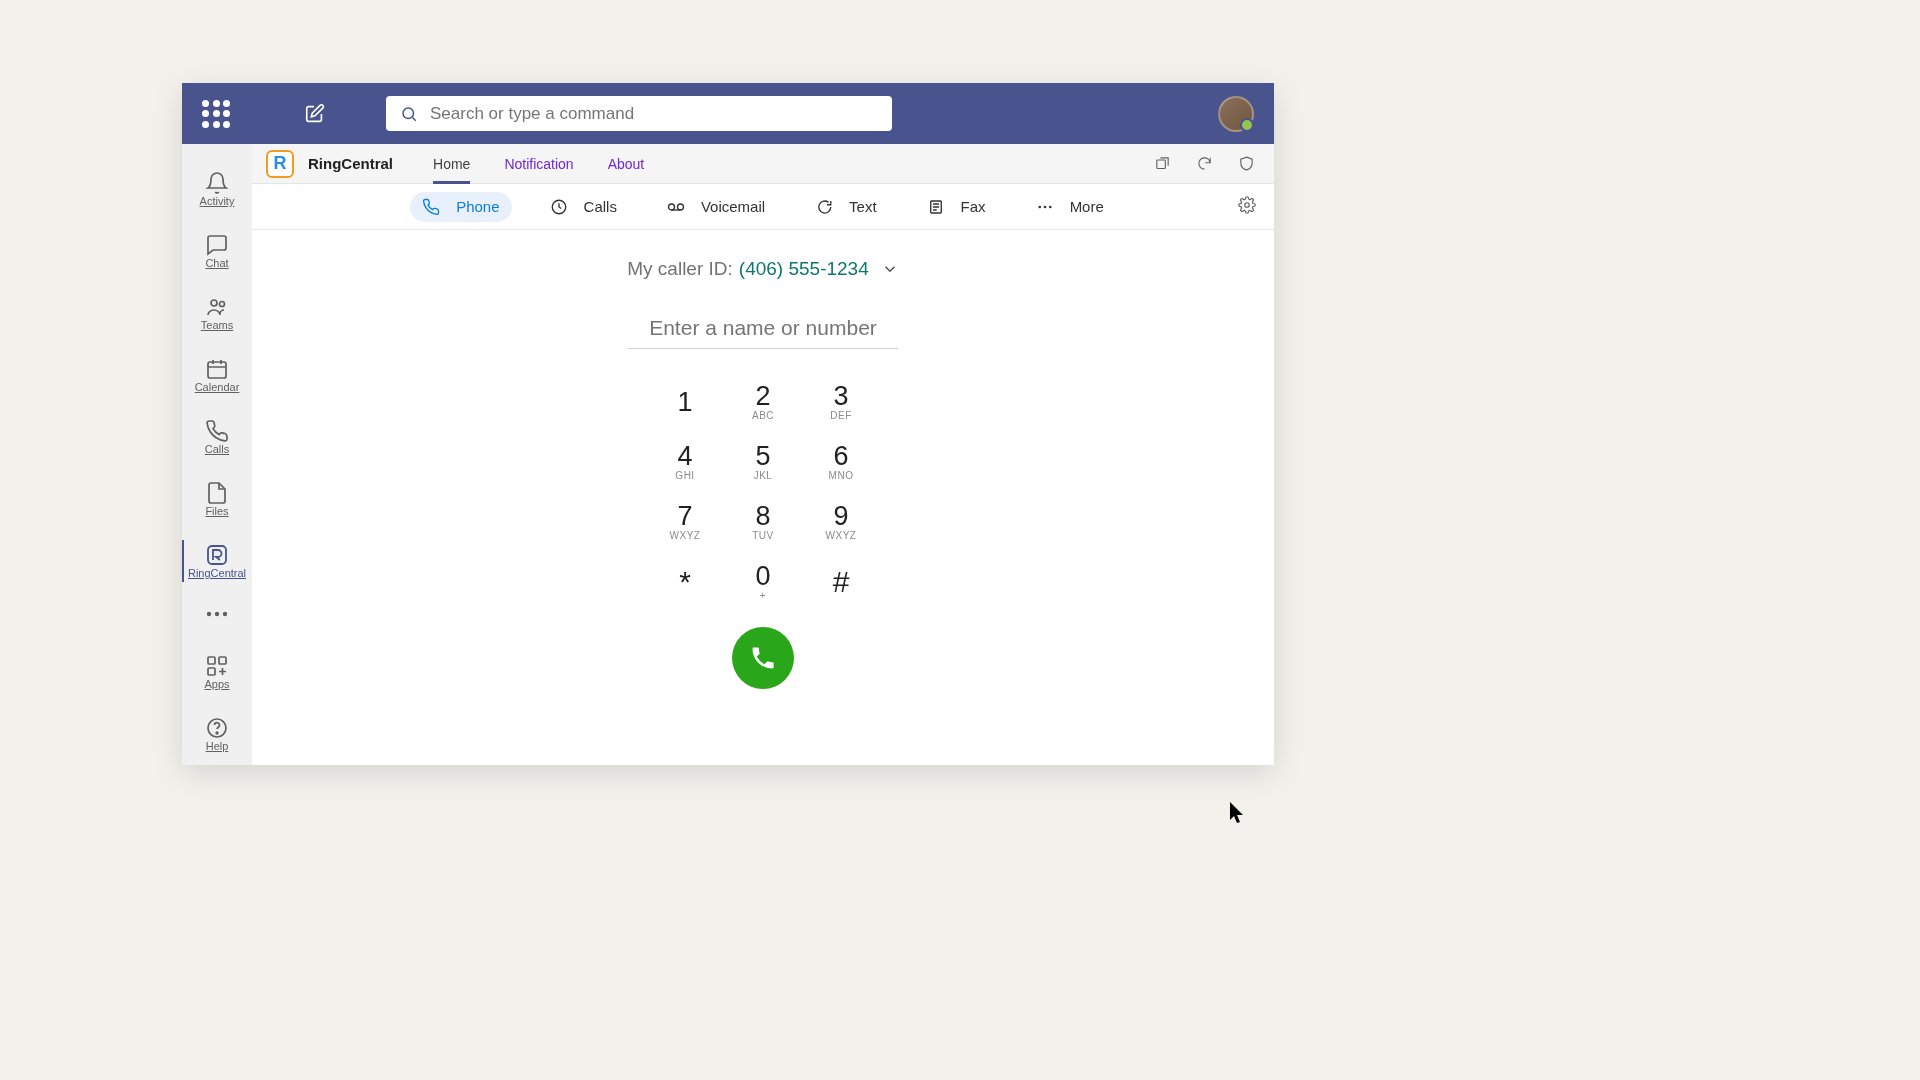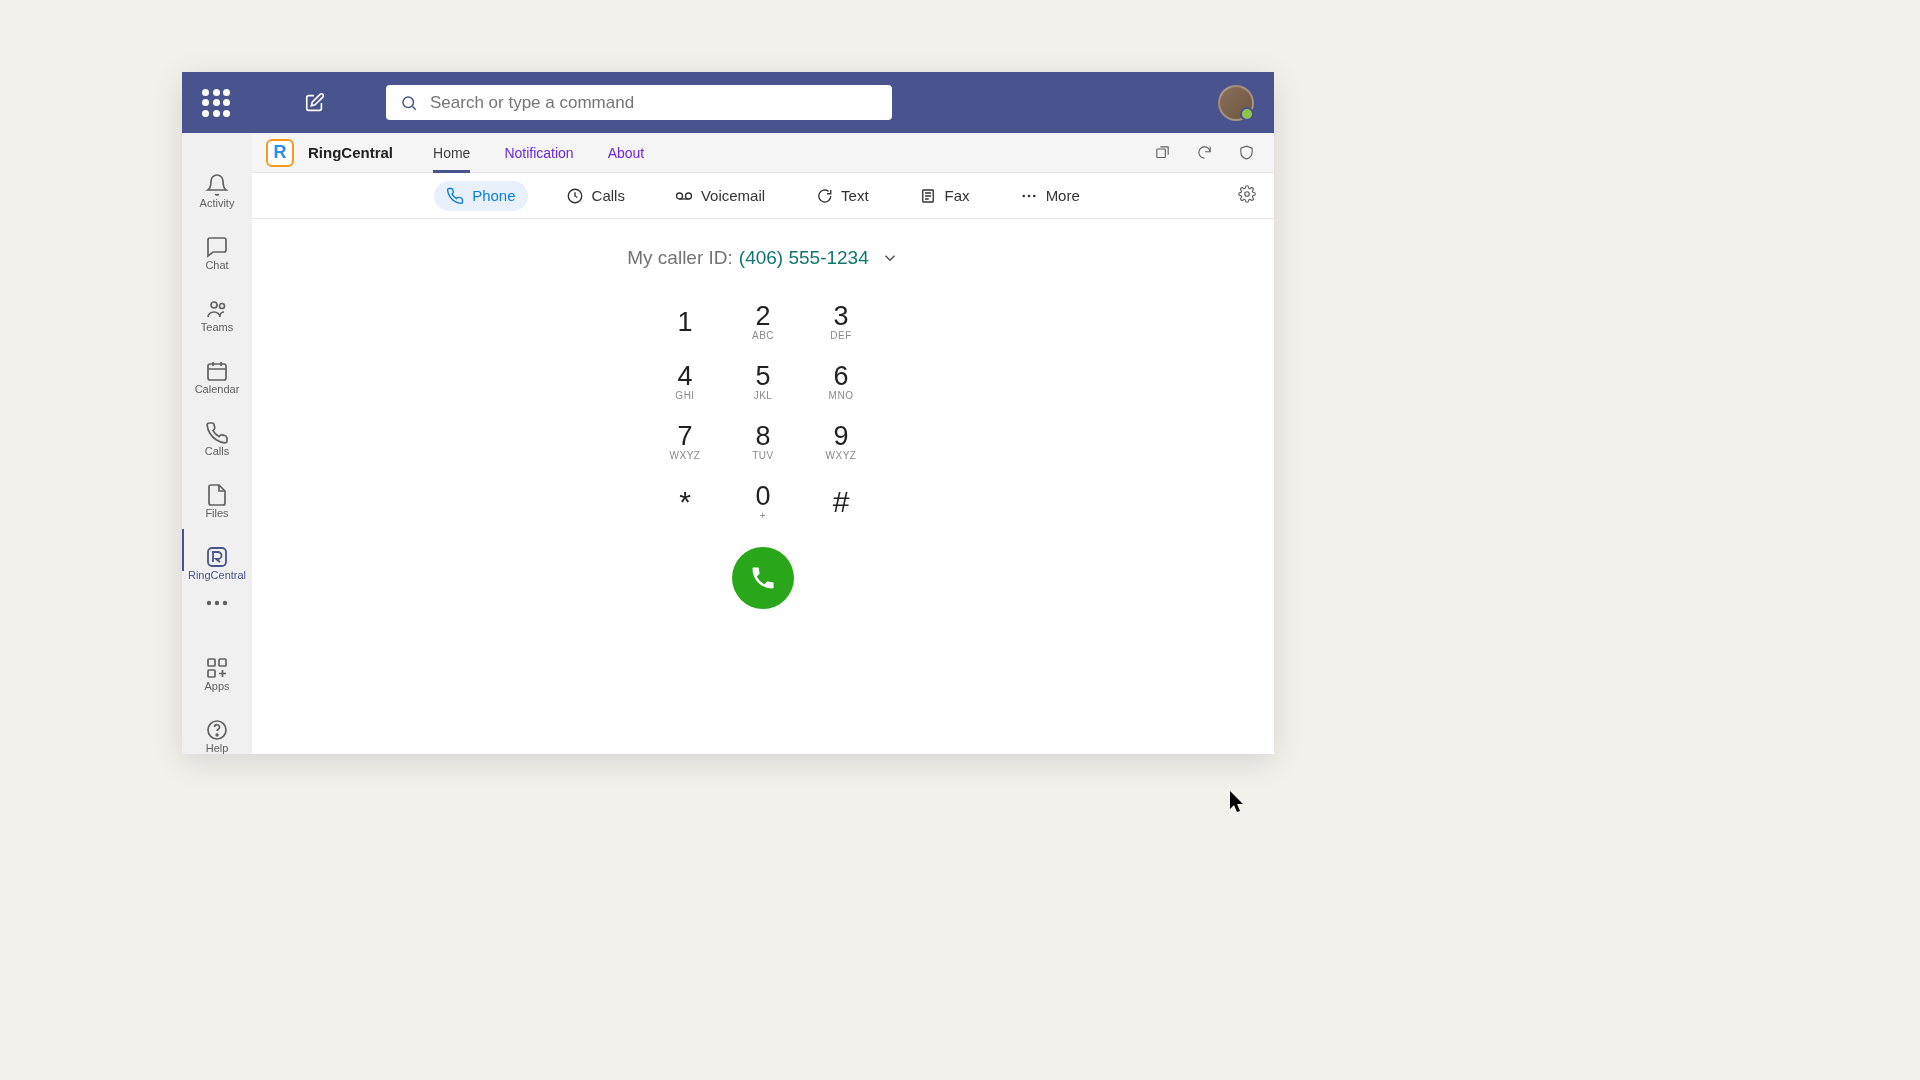--- a/index.html
+++ b/index.html
@@ -1,48 +1,48 @@
 <!DOCTYPE html>
 <html><head>
 <meta charset="utf-8">
 <style>
 * { margin:0; padding:0; box-sizing:border-box; font-family:-apple-system,Segoe UI,Helvetica,Arial,sans-serif; }
 body { background:#f3f1ec; width:1920px; height:1080px; overflow:hidden; }
-.app-window { position:absolute; left:182px; top:72px; width:1092px; height:682px; background:#fff; box-shadow:0 8px 30px rgba(0,0,0,0.12); display:flex; flex-direction:column; }
+.app-window { position:absolute; left:182px; top:83px; width:1092px; height:682px; background:#fff; box-shadow:0 8px 30px rgba(0,0,0,0.12); display:flex; flex-direction:column; }
 .titlebar { height:61px; background:#49538d; display:flex; align-items:center; padding:0 20px; gap:24px; }
 .waffle-icon { width:28px; height:28px; display:grid; grid-template-columns:repeat(3,7px); grid-template-rows:repeat(3,7px); gap:3.5px; cursor:pointer; }
 .waffle-icon span { width:7px; height:7px; background:#fff; border-radius:50%; }
 .compose-icon { width:22px; height:22px; color:#fff; cursor:pointer; margin-left:50px; }
 .search-box { flex:0 0 506px; height:35px; background:#fff; border-radius:4px; display:flex; align-items:center; padding:0 14px; gap:12px; margin-left:36px; }
 .search-box svg { width:18px; height:18px; color:#49538d; }
 .search-box input { border:none; outline:none; font-size:17px; color:#666; flex:1; background:transparent; }
 .avatar { width:36px; height:36px; border-radius:50%; background:linear-gradient(135deg,#8b6f5a,#6d5641); margin-left:auto; position:relative; border:2px solid rgba(255,255,255,0.3); }
 .avatar-status { position:absolute; bottom:-2px; right:-2px; width:14px; height:14px; background:#92c353; border:2px solid #49538d; border-radius:50%; }
 .body { flex:1; display:flex; min-height:0; }
 .sidebar { width:70px; background:#f0f0f0; display:flex; flex-direction:column; align-items:center; padding-top:14px; gap:0; }
-.side-item { width:70px; height:62px; display:flex; flex-direction:column; align-items:center; justify-content:flex-end; cursor:pointer; color:#616161; position:relative; }
+.side-item { width:70px; height:62px; display:flex; flex-direction:column; align-items:center; justify-content:center; cursor:pointer; color:#616161; position:relative;text-decoration:underline; }
 .side-item.active { color:#49538d; }
 .side-item.active::before { content:""; position:absolute; left:0; top:10px; bottom:10px; width:2px; background:#49538d; }
 .side-item svg { width:24px; height:24px; }
 .side-item .lbl { font-size:11px; }
 .side-more { width:70px; height:44px; display:flex; align-items:center; justify-content:center; cursor:pointer; color:#616161; }
 .side-more svg { width:24px; height:6px; }
 .side-spacer { flex:1; }
 .content { flex:1; display:flex; flex-direction:column; background:#f9f9f9; }
 .app-header { height:40px; background:#f5f5f5; border-bottom:1px solid #e5e5e5; display:flex; align-items:center; padding:0 14px; gap:14px; }
 .app-logo { width:28px; height:28px; border:2px solid #f49a1e; border-radius:6px; display:flex; align-items:center; justify-content:center; font-weight:700; color:#2a8de9; font-size:18px; background:#fff; }
 .app-name { font-size:15px; font-weight:600; color:#212121; margin-right:16px; }
 .app-tab { font-size:14px; color:#6d28d9; padding:0 10px; height:40px; display:flex; align-items:center; cursor:pointer; position:relative; }
 .app-tab.active { color:#404040; }
 .app-tab.active::after { content:""; position:absolute; left:10px; right:10px; bottom:0; height:3px; background:#49538d; }
 .head-spacer { flex:1; }
 .head-icon { width:28px; height:28px; display:flex; align-items:center; justify-content:center; color:#616161; cursor:pointer; }
 .head-icon svg { width:17px; height:17px; }
 .sub-toolbar { height:46px; background:#fff; border-bottom:1px solid #e5e5e5; display:flex; align-items:center; justify-content:center; gap:26px; position:relative; }
-.sub-btn { display:flex; align-items:center; gap:8px; font-size:15px; color:#333; cursor:pointer; padding:6px 12px; border-radius:16px; }
+.sub-btn { display:flex; align-items:center; gap:16px; font-size:15px; color:#333; cursor:pointer; padding:6px 12px; border-radius:16px; }
 .sub-btn.active { background:#e8f0fb; color:#0b7dda; }
 .sub-btn svg { width:18px; height:18px; }
 .sub-settings { position:absolute; right:18px; color:#616161; cursor:pointer; }
 .sub-settings svg { width:18px; height:18px; }
 .main { flex:1; background:#fff; display:flex; flex-direction:column; align-items:center; padding-top:28px; }
 .caller-id-row { display:flex; align-items:center; gap:6px; font-size:19px; cursor:pointer; }
 .caller-id-label { color:#737373; }
 .caller-id-value { color:#0f766e; }
 .caller-id-row svg { width:18px; height:18px; color:#555; margin-left:6px; }
 .dial-input { margin-top:28px; width:270px; border:none; border-bottom:1px solid #d0d0d0; text-align:center; font-size:21px; color:#888; padding:8px 0; outline:none; background:transparent; }
@@ -248,20 +248,21 @@
 
       <div class="main" style="position:relative;">
         <div class="caller-id-row">
           <span class="caller-id-label">My caller ID:</span>
           <span class="caller-id-value">(406) 555-1234</span>
           <svg viewBox="0 0 24 24" fill="none" stroke="currentColor" stroke-width="2">
               <path d="M6 9l6 6 6-6"></path>
             </svg>
         </div>
 
+        <input class="dial-input" placeholder="Enter a name or number" style="">
 
         <div class="dialpad">
           <div class="key">
               <span class="digit">1</span>
               <span class="letters"></span>
             </div>
           <div class="key">
               <span class="digit">2</span>
               <span class="letters">ABC</span>
             </div>

